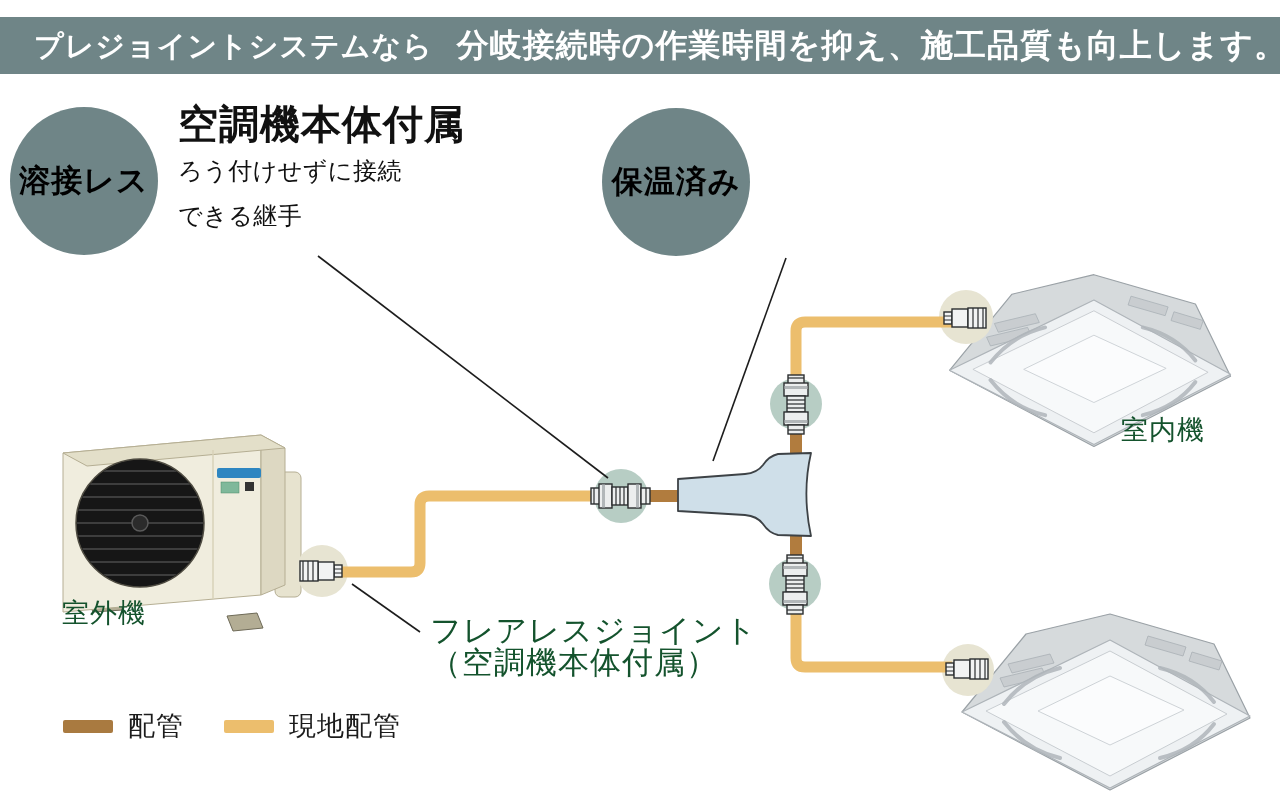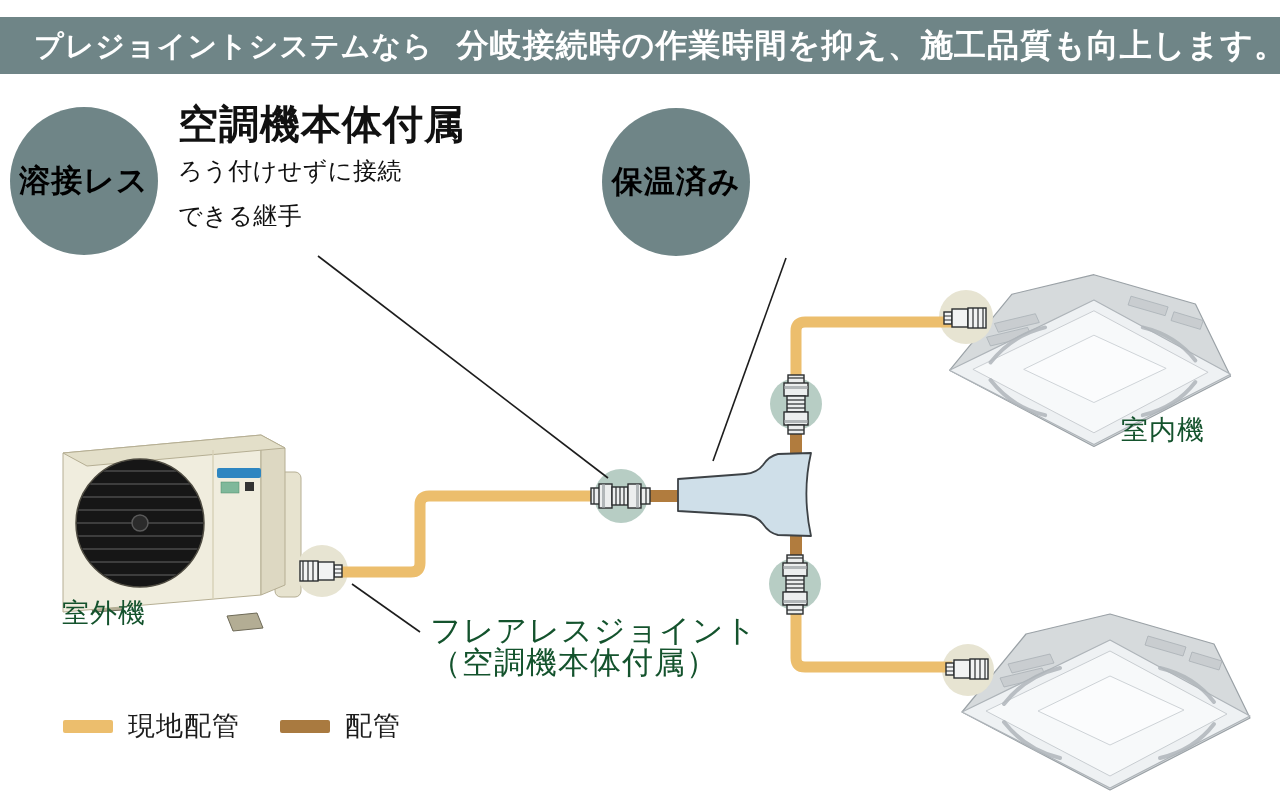--- a/index.html
+++ b/index.html
@@ -204,22 +204,22 @@
     </g>
   </svg>
 
   <div class="dlabel" id="label-outdoor">室外機</div>
   <div class="dlabel" id="label-indoor">室内機</div>
   <div class="dlabel" id="label-flareless">フレアレスジョイント
 （空調機本体付属）</div>
 
   <div class="legend">
     <div class="item">
+      <span class="swatch" style="background: rgb(169, 122, 64);"></span>
+      <span class="ltext">配管</span>
+    </div>
+    <div class="item">
       <span class="swatch" style="background: rgb(236, 190, 109);"></span>
       <span class="ltext">現地配管</span>
     </div>
-    <div class="item">
-      <span class="swatch" style="background: rgb(169, 122, 64);"></span>
-      <span class="ltext">配管</span>
-    </div>
   </div>
 
 </div>
 
 </body></html>

